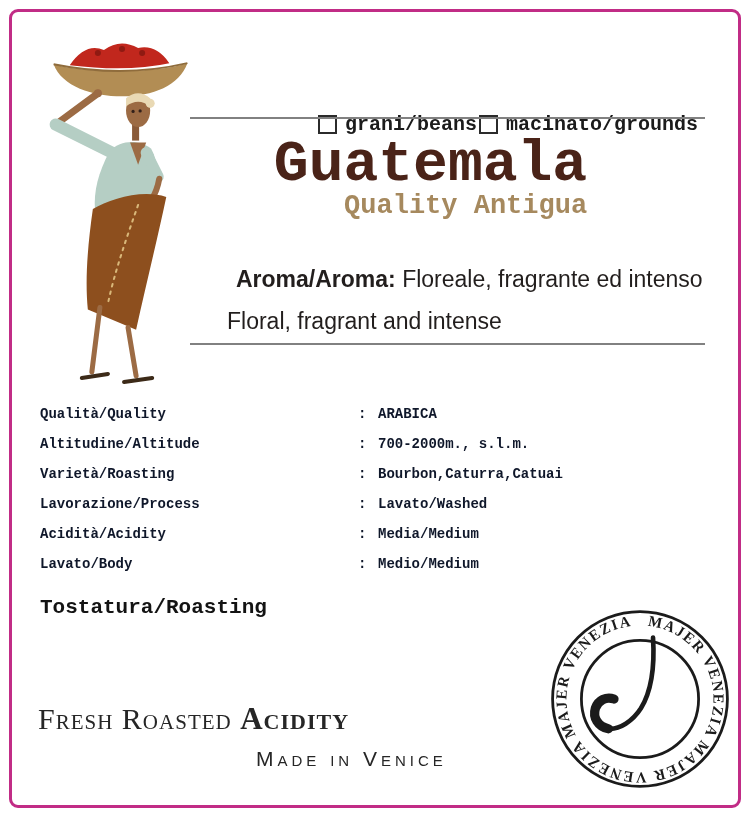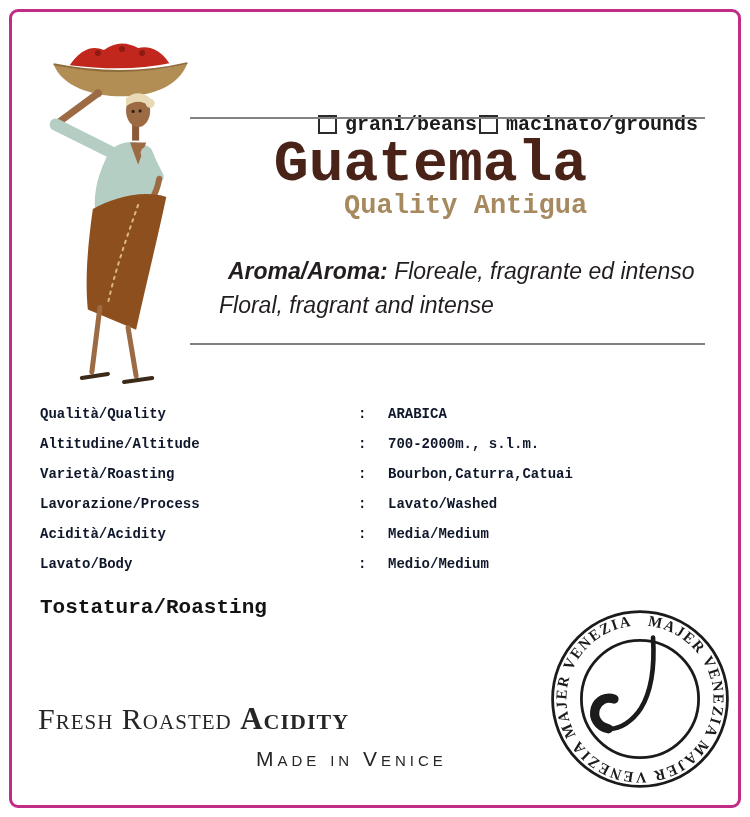--- a/index.html
+++ b/index.html
@@ -24,32 +24,32 @@
   .title-block{position:absolute;left:187px;top:134px;width:523px;text-align:center;}
   .title-wrap{display:inline-block;transform:translateX(-18px);}
   .product-title{margin:0;font-family:"Liberation Mono",monospace;font-weight:700;
                  font-size:58px;line-height:62px;color:#4a2318;letter-spacing:0px;}
   .product-subtitle{margin:-4px 0 0 0;font-family:"Liberation Mono",monospace;font-weight:700;
                     font-size:27px;line-height:28px;color:#a6895e;text-align:right;}
 
   
   .aroma{position:absolute;left:215px;top:252px;width:500px;
          font-size:23px;line-height:30px;color:#221e1d;}
-  .aroma p{margin:4px;font-style:italic;}
+  .aroma p{margin:12px;}
   .aroma .line1{padding-left:9px;}
   .aroma-heading{font-weight:700;}
 
   
   .specs{position:absolute;left:40px;top:399px;
          font-family:"Liberation Mono",monospace;font-weight:700;font-size:14px;
          line-height:30px;color:#0f172a;}
   .spec-row{display:flex;white-space:pre;}
   .spec-label{width:318px;flex:0 0 auto;}
   .spec-sep{width:13px;flex:0 0 auto;}
-  .spec-value{margin-left:17px;}
+  .spec-value{margin-left:7px;}
   .roasting{position:absolute;left:40px;top:596px;
             font-family:"Liberation Mono",monospace;font-weight:700;font-size:21px;color:#131313;}
 
   
   .tagline{position:absolute;left:38px;top:701px;font-family:"Liberation Serif",serif;
            font-size:30px;letter-spacing:1px;color:#262626;white-space:nowrap;}
   .tagline .bold{font-weight:700;font-size:31px;}
   .origin{position:absolute;left:256px;top:747px;font-family:Liberation Sans, sans-serif;
           font-variant:small-caps;font-size:21px;letter-spacing:4px;color:#262626;white-space:nowrap;}
 

